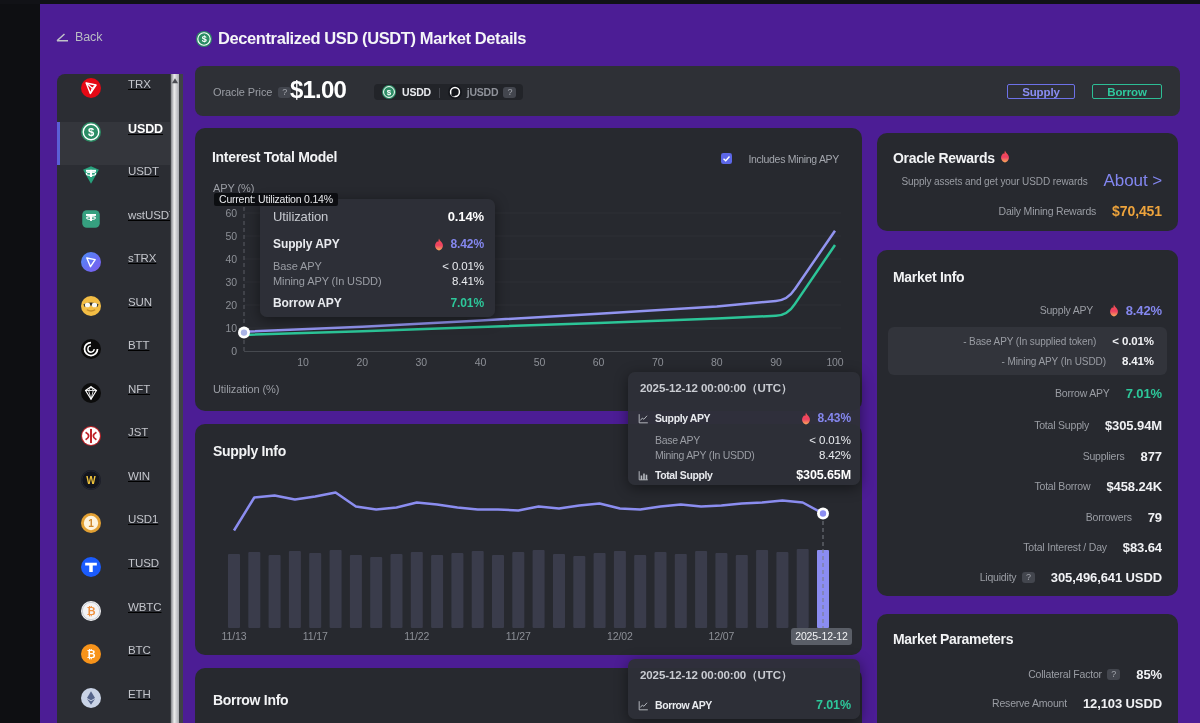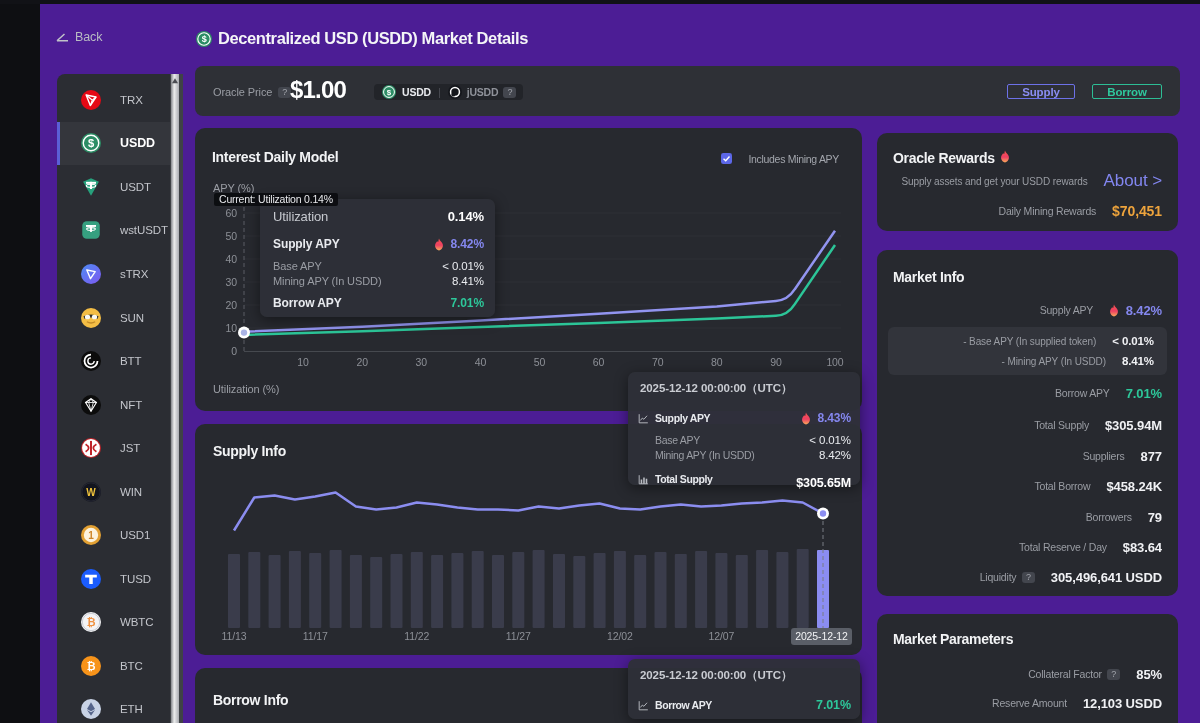--- a/index.html
+++ b/index.html
@@ -4,21 +4,21 @@
 <style>
 * { margin:0; padding:0; box-sizing:border-box; }
 html,body { width:1200px; height:723px; overflow:hidden; background:#131418; font-family:"Liberation Sans", sans-serif; letter-spacing:-0.1px; }
 #page { position:relative; width:1200px; height:723px; background:#4c1d95; }
 .leftstrip { position:absolute; left:0; top:0; width:40px; height:723px; background:#0e0f12; z-index:5; }
 .topstrip { position:absolute; left:0; top:0; width:1200px; height:4px; background:#111216; z-index:6; }
 .card { position:absolute; background:#27292f; border-radius:10px; }
 .back { position:absolute; left:56px; top:30px; color:#b9bcc3; font-size:12.5px; z-index:7; }
 .pagetitle { position:absolute; left:196px; top:29px; color:#f4f5f7; font-size:16.5px; font-weight:bold; letter-spacing:-0.4px; display:flex; align-items:center; gap:6px; }
 #sidebar { position:absolute; left:57px; top:74px; width:122px; height:649px; background:#2b2d33; border-radius:8px 8px 0 0; overflow:hidden; padding-top:4px; }
-.sitem { position:relative; height:43.55px; display:flex; align-items:center; padding-left:24px; gap:19px; }
+.sitem { position:relative; height:43.55px; display:flex; padding-left:24px; gap:27px;text-decoration:underline; }
 .sitem .lab { font-size:11.5px; color:#c3c5cb; }
 .sitem.sel { background:#34363c; border-left:3px solid #5b5fd6; padding-left:21px; }
 .sitem.sel .lab { color:#ffffff; font-weight:bold; font-size:12.5px; }
 .sicon { width:20px; height:20px; flex:0 0 20px; }
 #sbtrack { position:absolute; left:170px; top:74px; width:13px; height:649px; background:#3f4246; z-index:4; }
 #sbthumb { position:absolute; left:171px; top:74px; width:8px; height:649px; background:linear-gradient(90deg,#85878c,#eceded 40%,#a9abb1); z-index:5; }
 .qmark { display:inline-flex; align-items:center; justify-content:center; width:13px; height:11px; border-radius:3px; background:#43464e; color:#a2a5ac; font-size:9px; vertical-align:1px; }
 .tip { position:absolute; background:rgba(46,48,55,0.96); border-radius:7px; box-shadow:0 3px 14px rgba(0,0,0,0.45); z-index:30; }
 .trow { display:flex; justify-content:space-between; align-items:center; }
 .rrow { position:absolute; left:0; width:100%; height:18px; display:flex; justify-content:flex-end; align-items:center; padding:0 16px;gap:16px; }
@@ -46,21 +46,21 @@
 
   <div class="back"><svg width="13" height="9" viewBox="0 0 13 9" style="margin-right:6px;vertical-align:-1px;">
         <path d="M1 7.8 L12 7.8 M1 7.8 L8.5 1" stroke="#c0c3c9" stroke-width="1.5" fill="none"></path>
       </svg>Back</div>
   <div class="pagetitle">
     <svg width="16" height="16" viewBox="0 0 24 24">
         <circle cx="12" cy="12" r="12" fill="#2c8d65"></circle>
         <circle cx="12" cy="12" r="9.3" fill="none" stroke="#fff" stroke-width="1.7"></circle>
         <text x="12" y="16.8" font-size="13.5" font-weight="bold" fill="#fff" text-anchor="middle" font-family="Liberation Sans">$</text>
       </svg>
-    <span>Decentralized USD (USDD) Market Details</span>
+    <span>Decentralized USD (USDT) Market Details</span>
   </div>
 
   <div id="sidebar">
     <div class="sitem">
         <svg class="sicon" viewBox="0 0 24 24">
           <circle cx="12" cy="12" r="12" fill="#e50915"></circle>
           <path d="M6.2 6 L18 8.4 L11.2 18.6 Z" fill="none" stroke="#fff" stroke-width="1.7" stroke-linejoin="round"></path>
           <path d="M6.2 6 L13.6 12.3 L18 8.4 M13.6 12.3 L11.2 18.6" stroke="#fff" stroke-width="1.5" fill="none"></path>
         </svg>
         <span class="lab">TRX</span>
@@ -215,21 +215,21 @@
         <span style="font-size:10.5px;font-weight:bold;color:#8f929a;letter-spacing:-0.2px;">jUSDD</span>
         <span class="qmark">?</span>
       </span>
     </div>
     <div style="position:absolute;left:812px;top:18px;width:68px;height:15px;border:1px solid #6d71e8;border-radius:2px;color:#8a8df2;font-size:11.5px;font-weight:bold;display:flex;align-items:center;justify-content:center;">Supply</div>
     <div style="position:absolute;left:897px;top:18px;width:70px;height:15px;border:1px solid #2dbd95;border-radius:2px;color:#2fc79c;font-size:11.5px;font-weight:bold;display:flex;align-items:center;justify-content:center;">Borrow</div>
   </div>
 
   
   <div class="card" id="irmcard" style="left:195px;top:128px;width:667px;height:283px;">
-    <div class="ctitle" style="left:17px;top:21px;">Interest Daily Model</div>
+    <div class="ctitle" style="left:17px;top:21px;">Interest Total Model</div>
     <div style="position:absolute;right:23px;top:25px;display:flex;align-items:flex-start;gap:16px;">
       <svg width="11" height="11" viewBox="0 0 14 14">
           <rect x="0" y="0" width="14" height="14" rx="3" fill="#5c67e8"></rect>
           <path d="M3.2 7.2 L6 9.8 L10.8 4.4" stroke="#fff" stroke-width="1.8" fill="none"></path>
         </svg>
       <span style="font-size:10.5px;color:#a3a6ad;letter-spacing:-0.3px;">Includes Mining APY</span>
     </div>
     <svg width="667" height="283" viewBox="0 0 667 283" style="position:absolute;left:0;top:0;">
         <line x1="49.0" y1="200.0" x2="646.0" y2="200.0" stroke="#2e3137" stroke-width="1"></line>
 <line x1="49.0" y1="177.0" x2="646.0" y2="177.0" stroke="#2e3137" stroke-width="1"></line>
@@ -369,21 +369,21 @@
       </div>
     <div class="rrow" style="top:227px;">
         <span class="rlabel">Total Borrow</span>
         <span class="rval">$458.24K</span>
       </div>
     <div class="rrow" style="top:258px;">
         <span class="rlabel">Borrowers</span>
         <span class="rval">79</span>
       </div>
     <div class="rrow" style="top:288px;">
-        <span class="rlabel">Total Reserve / Day</span>
+        <span class="rlabel">Total Interest / Day</span>
         <span class="rval">$83.64</span>
       </div>
     <div class="rrow" style="top:318px;">
         <span class="rlabel">Liquidity&nbsp; <span class="qmark">?</span></span>
         <span class="rval">305,496,641 USDD</span>
       </div>
   </div>
 
   
   <div class="card" style="left:877px;top:614px;width:301px;height:109px;border-radius:10px 10px 0 0;">
@@ -444,21 +444,21 @@
         <span style="font-size:10.5px;color:#9a9da4;margin-left:17px;letter-spacing:-0.3px;">Mining APY (In USDD)</span>
         <span style="font-size:11.5px;color:#e9ebef;">8.42%</span>
       </div>
     <div class="trow" style="margin-top:7px;">
         <span style="display:flex;align-items:center;font-size:10.5px;font-weight:bold;color:#e9ebef;letter-spacing:-0.4px;"><svg width="11" height="11" viewBox="0 0 14 14" style="margin-right:6px;flex:0 0 11px;">
             <path d="M1.5 1.5 V12.5 H12.5" stroke="#b9bcc2" stroke-width="1.2" fill="none"></path>
             <rect x="3.4" y="7" width="2" height="5.5" fill="#b9bcc2"></rect>
             <rect x="6.6" y="4.5" width="2" height="8" fill="#b9bcc2"></rect>
             <rect x="9.8" y="6" width="2" height="6.5" fill="#b9bcc2"></rect>
           </svg>Total Supply</span>
-        <span style="font-size:12.5px;font-weight:bold;color:#fff;margin-top:8px;">$305.65M</span>
+        <span style="font-size:12.5px;font-weight:bold;color:#fff;">$305.65M</span>
       </div>
   </div>
 
   
   <div class="tip" id="bortip" style="left:628px;top:659px;width:232px;height:60px;padding:0 9px 0 10px;">
     <div style="margin-top:9px;font-size:11.5px;font-weight:bold;color:#c9ccd2;margin-left:2px;">2025-12-12 00:00:00（UTC）</div>
     <div class="trow" style="margin-top:15px;">
         <span style="display:flex;align-items:center;font-size:10.5px;font-weight:bold;color:#e9ebef;letter-spacing:-0.4px;"><svg width="11" height="11" viewBox="0 0 14 14" style="margin-right:6px;flex:0 0 11px;">
             <path d="M1.5 1.5 V12.5 H12.5" stroke="#b9bcc2" stroke-width="1.2" fill="none"></path>
             <path d="M3 9.5 L5.5 6.5 L7.5 8 L11.5 3.5" stroke="#b9bcc2" stroke-width="1.2" fill="none"></path>

